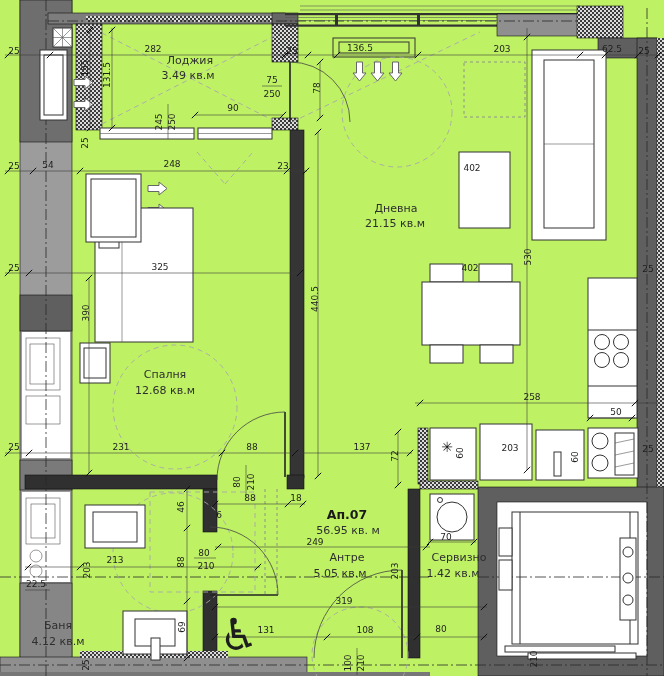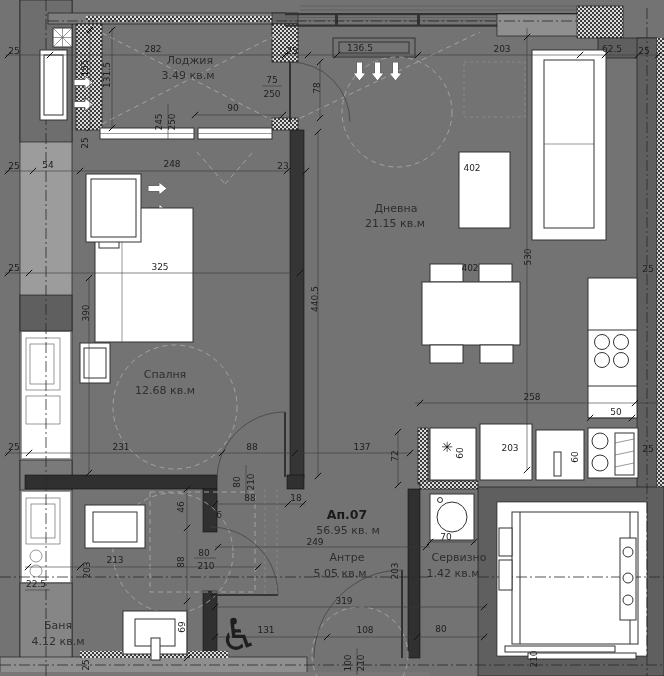--- a/index.html
+++ b/index.html
@@ -1,16 +1,16 @@
 <!DOCTYPE html>
 <html><head>
 <meta charset="utf-8">
 <style>
   html,body{margin:0;padding:0;background:#fff}
-  .stage{position:relative;width:664px;height:676px;background:#737373;overflow:hidden;
+  .stage{position:relative;width:664px;height:676px;background:#bef264;overflow:hidden;
          font-family:"DejaVu Sans",sans-serif}
   svg{display:block}
   text{fill:#1e1e1e;font-family:"DejaVu Sans",sans-serif}
   .t{font-size:9px;text-anchor:middle}
   .rm{font-size:11px;text-anchor:middle;fill:#2e2e2e}
   .apt{font-size:12.5px;font-weight:bold;text-anchor:middle;fill:#1a1a1a}
   .sym{font-size:14px;text-anchor:middle}
   .whc{font-size:44px;text-anchor:middle}
   .f{fill:none;stroke:#333;stroke-width:1}
   .fl{fill:#fff;stroke:#333;stroke-width:1}

